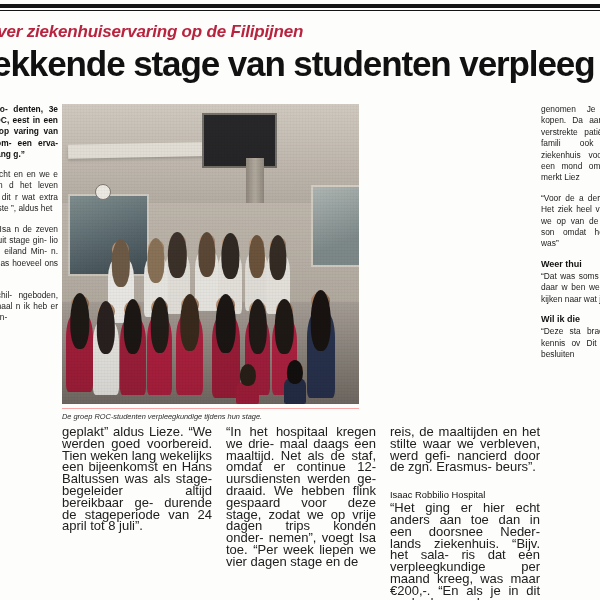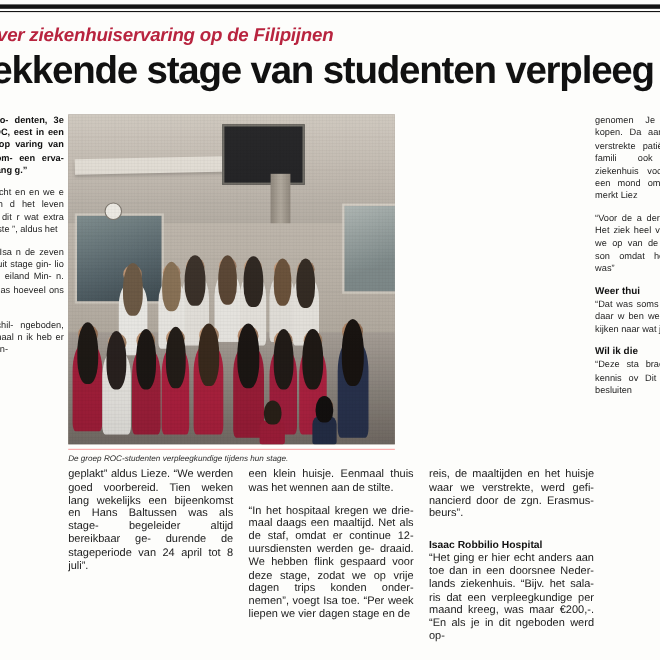--- a/index.html
+++ b/index.html
@@ -157,30 +157,30 @@
   .lcol {
     position: absolute;
     top: 0;
     width: 150px;
     text-align: justify;
   }
   .lcol.c1 { left: 0; }
   .lcol.c2 { left: 164px; }
   .lcol.c3 { left: 328px; }
   .lcol p {
-    font-size: 10px;
+    font-size: 13px;
     line-height: 11.8px;
     margin: 0 0 9px 0;
     color: #202020;
     text-align: justify;
   }
   .lcol p:last-child { margin-bottom: 12px; }
   .lcol .subhead {
     font-size: 9.4px;
-    font-weight: 700;
+    font-weight: 400;
     margin: 16px 0 2px 0;
     color: #111;
   }
 
   
   .ph-ceiling {
     position: absolute; left: 0; top: 0; width: 100%; height: 34%;
     background: linear-gradient(180deg,#cdc6bc 0%, #c2bab0 45%, #b3aca2 100%);
   }
   .ph-beam {
@@ -398,26 +398,25 @@
 
     <div class="caption">De groep ROC-studenten verpleegkundige tijdens hun stage.</div>
 
     <div class="lower">
 
       <div class="lcol c1">
         <p>geplakt” aldus Lieze. “We werden goed voorbereid. Tien weken lang wekelijks een bijeenkomst en Hans Baltussen was als stage- begeleider altijd bereikbaar ge- durende de stageperiode van 24 april tot 8 juli”.</p>
       </div>
 
       <div class="lcol c2">
-        <p>een klein huisje. Eenmaal thuis was het wennen aan de stilte.</p>
         <p>“In het hospitaal kregen we drie- maal daags een maaltijd. Net als de staf, omdat er continue 12-uursdiensten werden ge- draaid. We hebben flink gespaard voor deze stage, zodat we op vrije dagen trips konden onder- nemen”, voegt Isa toe. “Per week liepen we vier dagen stage en de</p>
       </div>
 
       <div class="lcol c3">
-        <p>reis, de maaltijden en het huisje waar we verstrekte, werd gefi- nancierd door de zgn. Erasmus- beurs”.</p>
+        <p>reis, de maaltijden en het stilte waar we verbleven, werd gefi- nancierd door de zgn. Erasmus- beurs”.</p>
         <div class="subhead">Isaac Robbilio Hospital</div>
         <p>“Het ging er hier echt anders aan toe dan in een doorsnee Neder- lands ziekenhuis. “Bijv. het sala- ris dat een verpleegkundige per maand kreeg, was maar €200,-. “En als je in dit ngeboden werd op-</p>
       </div>
 
     </div>
 
     <div class="col-right">
       <p>genomen Je moest kopen. Da aan de v verstrekte patiënt. De famili ook zeer ziekenhuis voor eten een mond omdat TB merkt Liez</p>
       <p>“Voor de a derop in d Het ziek heel vrien dat we op van de Fi dan son omdat he duur was”</p>
       <div class="subhead">Weer thui</div>

